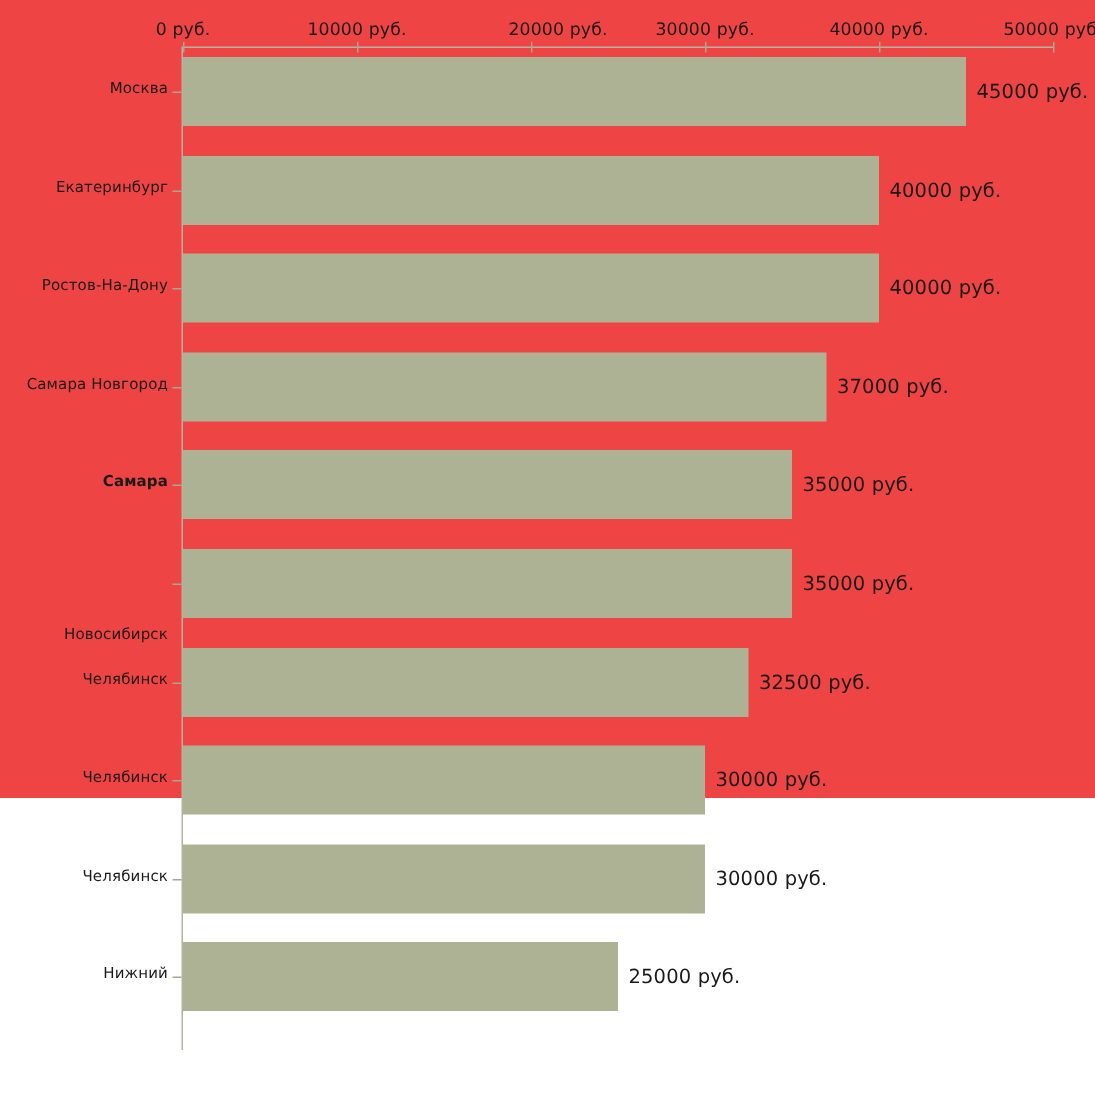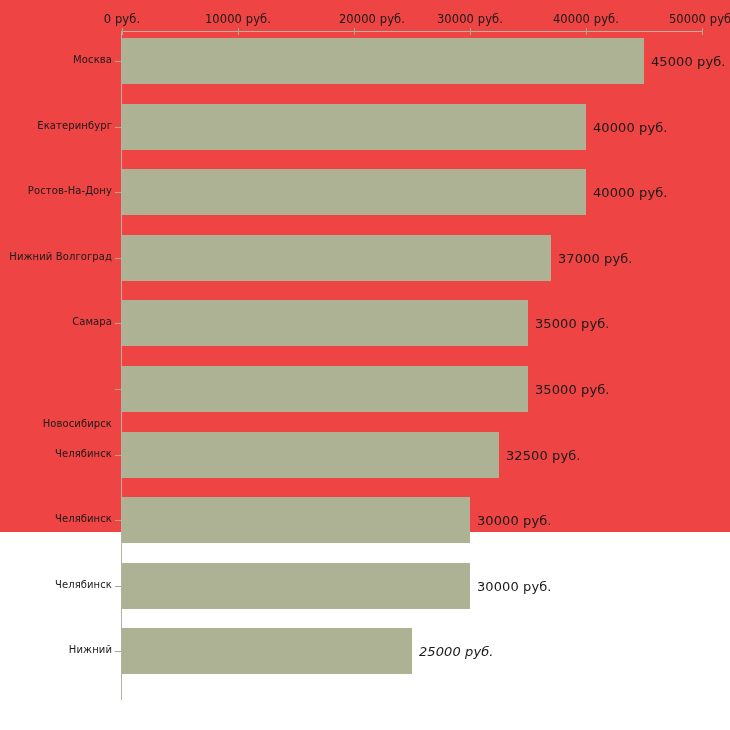--- a/index.html
+++ b/index.html
@@ -125,22 +125,22 @@
       <div class="y-tick" style="top: 389px;"></div>
       <div class="y-tick" style="top: 455px;"></div>
       <div class="y-tick" style="top: 520px;"></div>
       <div class="y-tick" style="top: 586px;"></div>
       <div class="y-tick" style="top: 651px;"></div>
     </div>
   <div id="cat-labels-layer">
       <div class="cat-label" style="right: 618px; top: 54px;">Москва</div>
       <div class="cat-label" style="right: 618px; top: 120px;">Екатеринбург</div>
       <div class="cat-label" style="right: 618px; top: 185px;">Ростов-На-Дону</div>
-      <div class="cat-label" style="right: 618px; top: 251px;">Нижний Волгоград</div>
-      <div class="cat-label" style="right: 618px; top: 316px;">Самара</div>
+      <div class="cat-label" style="right: 618px; top: 251px;">Самара Новгород</div>
+      <div class="cat-label" style="right: 618px; top: 316px; font-weight: bold;">Самара</div>
       <div class="cat-label" style="right: 618px; top: 382px; margin-top: 36px;">Новосибирск</div>
       <div class="cat-label" style="right: 618px; top: 448px;">Челябинск</div>
       <div class="cat-label" style="right: 618px; top: 513px;">Челябинск</div>
       <div class="cat-label" style="right: 618px; top: 579px;">Челябинск</div>
       <div class="cat-label" style="right: 618px; top: 644px;">Нижний</div>
     </div>
   <div id="bars-layer">
       <div class="bar" title="Москва: 45000 руб." style="top: 38px; height: 46px; width: 522px; background: rgb(173, 178, 148);"></div>
       <div class="bar-value" style="left: 651px; top: 54px;">45000 руб.</div>
       <div class="bar" title="Екатеринбург: 40000 руб." style="top: 104px; height: 46px; width: 464px; background: rgb(173, 178, 148);"></div>
@@ -153,16 +153,16 @@
       <div class="bar-value" style="left: 535px; top: 316px;">35000 руб.</div>
       <div class="bar" title="Новосибирск: 35000 руб." style="top: 366px; height: 46px; width: 406px; background: rgb(173, 178, 148);"></div>
       <div class="bar-value" style="left: 535px; top: 382px;">35000 руб.</div>
       <div class="bar" title="Волгоград: 32500 руб." style="top: 432px; height: 46px; width: 377px; background: rgb(173, 178, 148);"></div>
       <div class="bar-value" style="left: 506px; top: 448px;">32500 руб.</div>
       <div class="bar" title="Челябинск: 30000 руб." style="top: 497px; height: 46px; width: 348px; background: rgb(173, 178, 148);"></div>
       <div class="bar-value" style="left: 477px; top: 513px;">30000 руб.</div>
       <div class="bar" title="Красноярск: 30000 руб." style="top: 563px; height: 46px; width: 348px; background: rgb(173, 178, 148);"></div>
       <div class="bar-value" style="left: 477px; top: 579px;">30000 руб.</div>
       <div class="bar" title="Пермь: 25000 руб." style="top: 628px; height: 46px; width: 290px; background: rgb(173, 178, 148);"></div>
-      <div class="bar-value" style="left: 419px; top: 644px; font-style: italic;">25000 руб.</div>
+      <div class="bar-value" style="left: 419px; top: 644px;">25000 руб.</div>
     </div>
 
 </div>
 
 </body></html>

